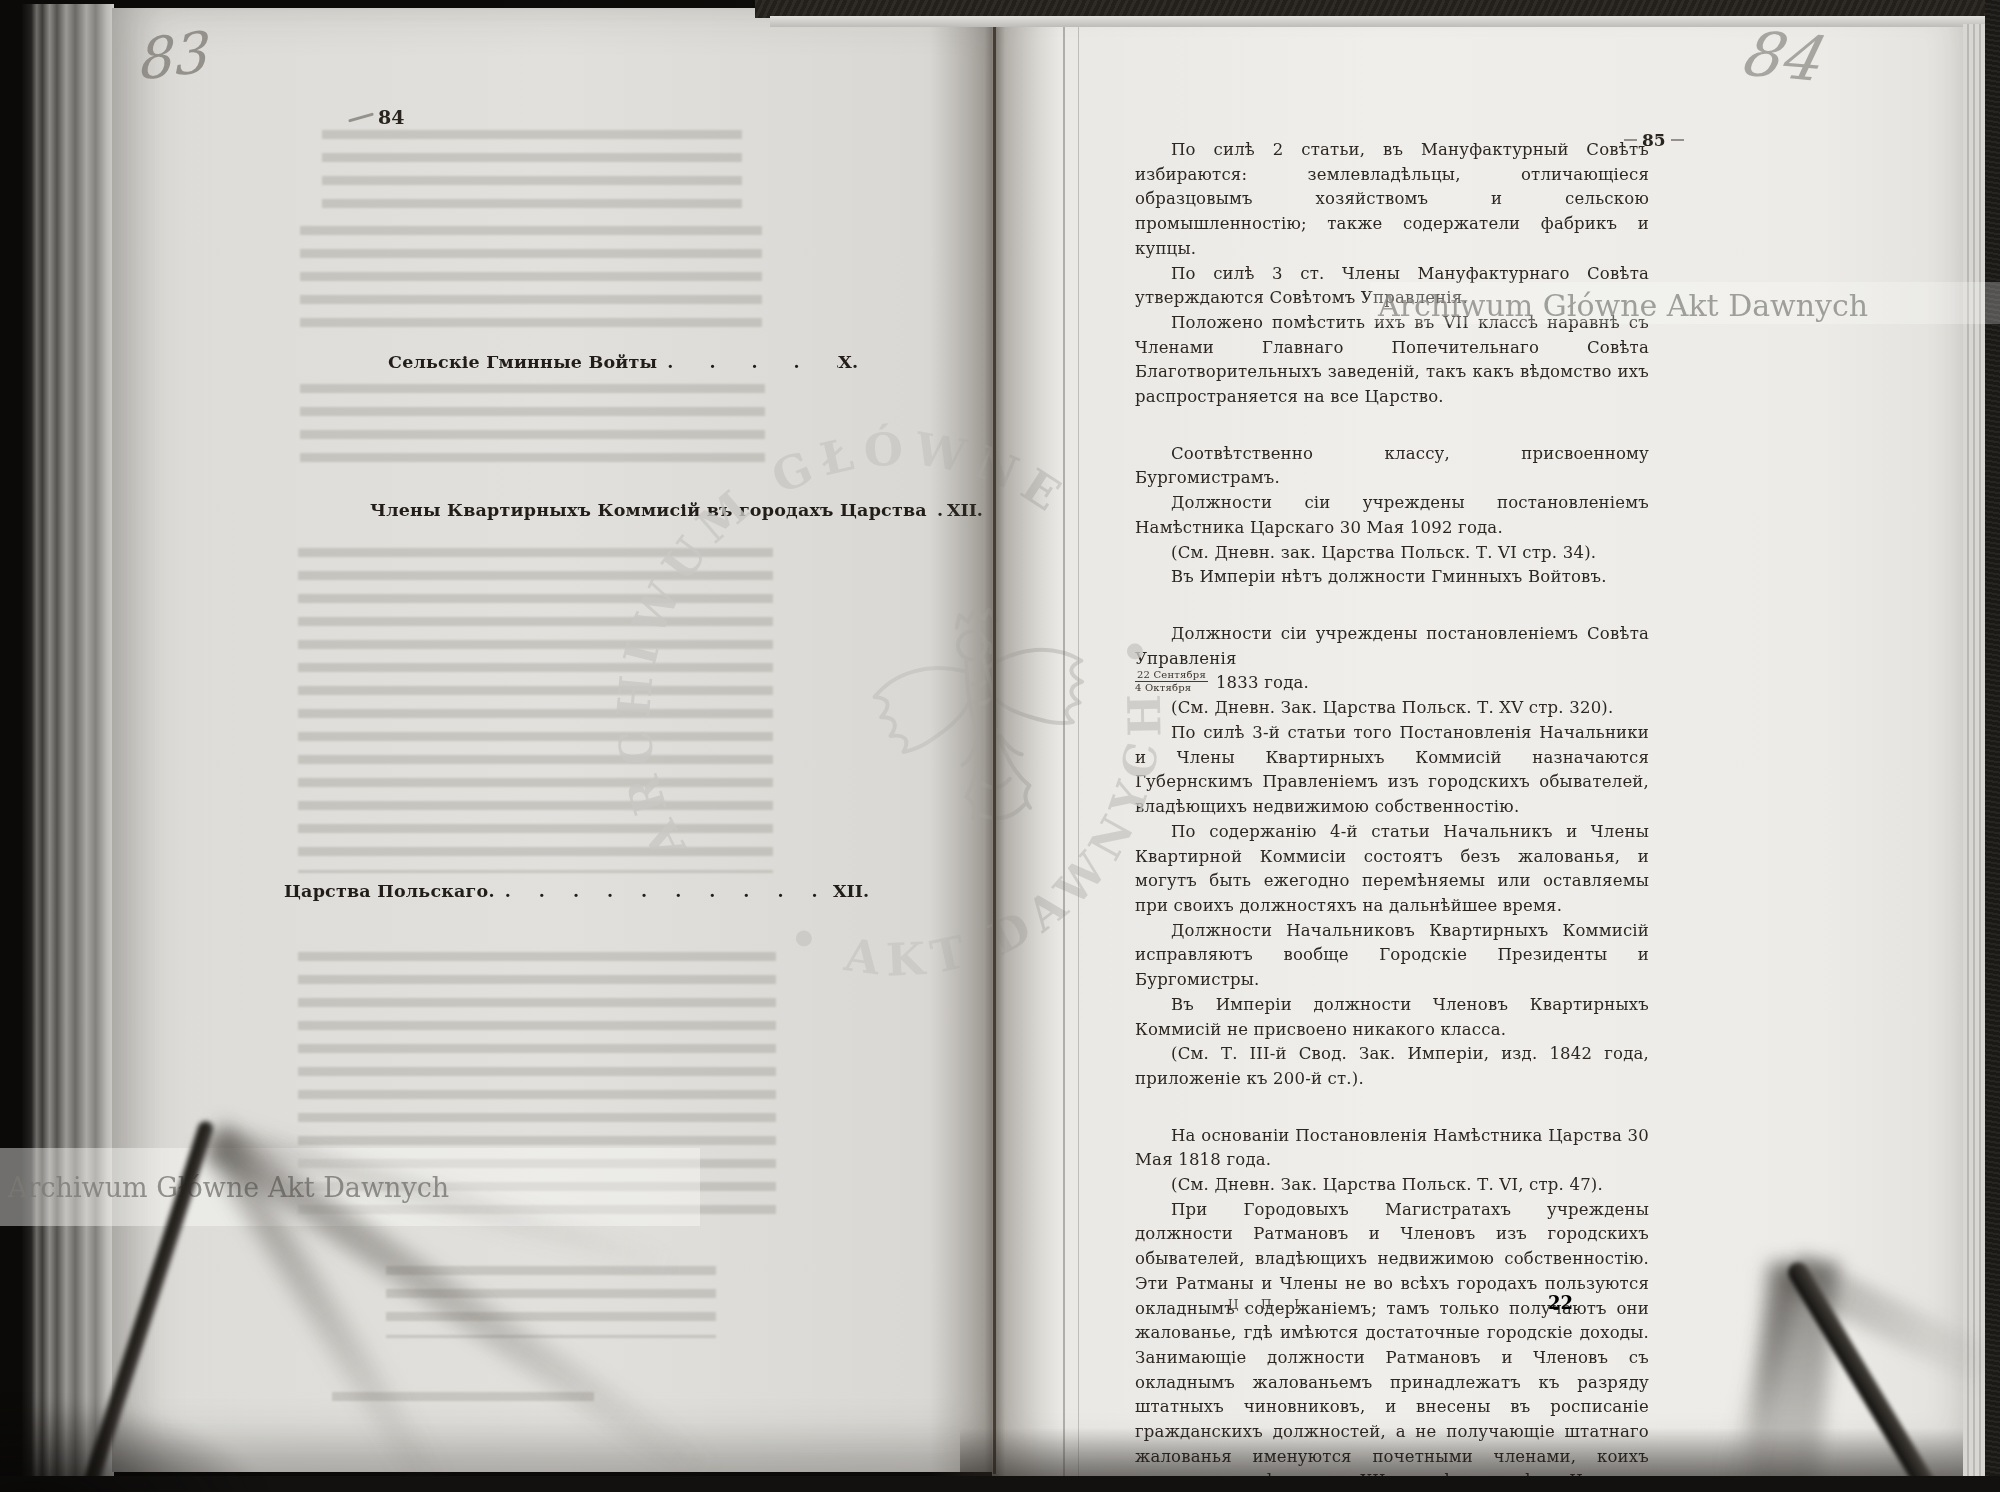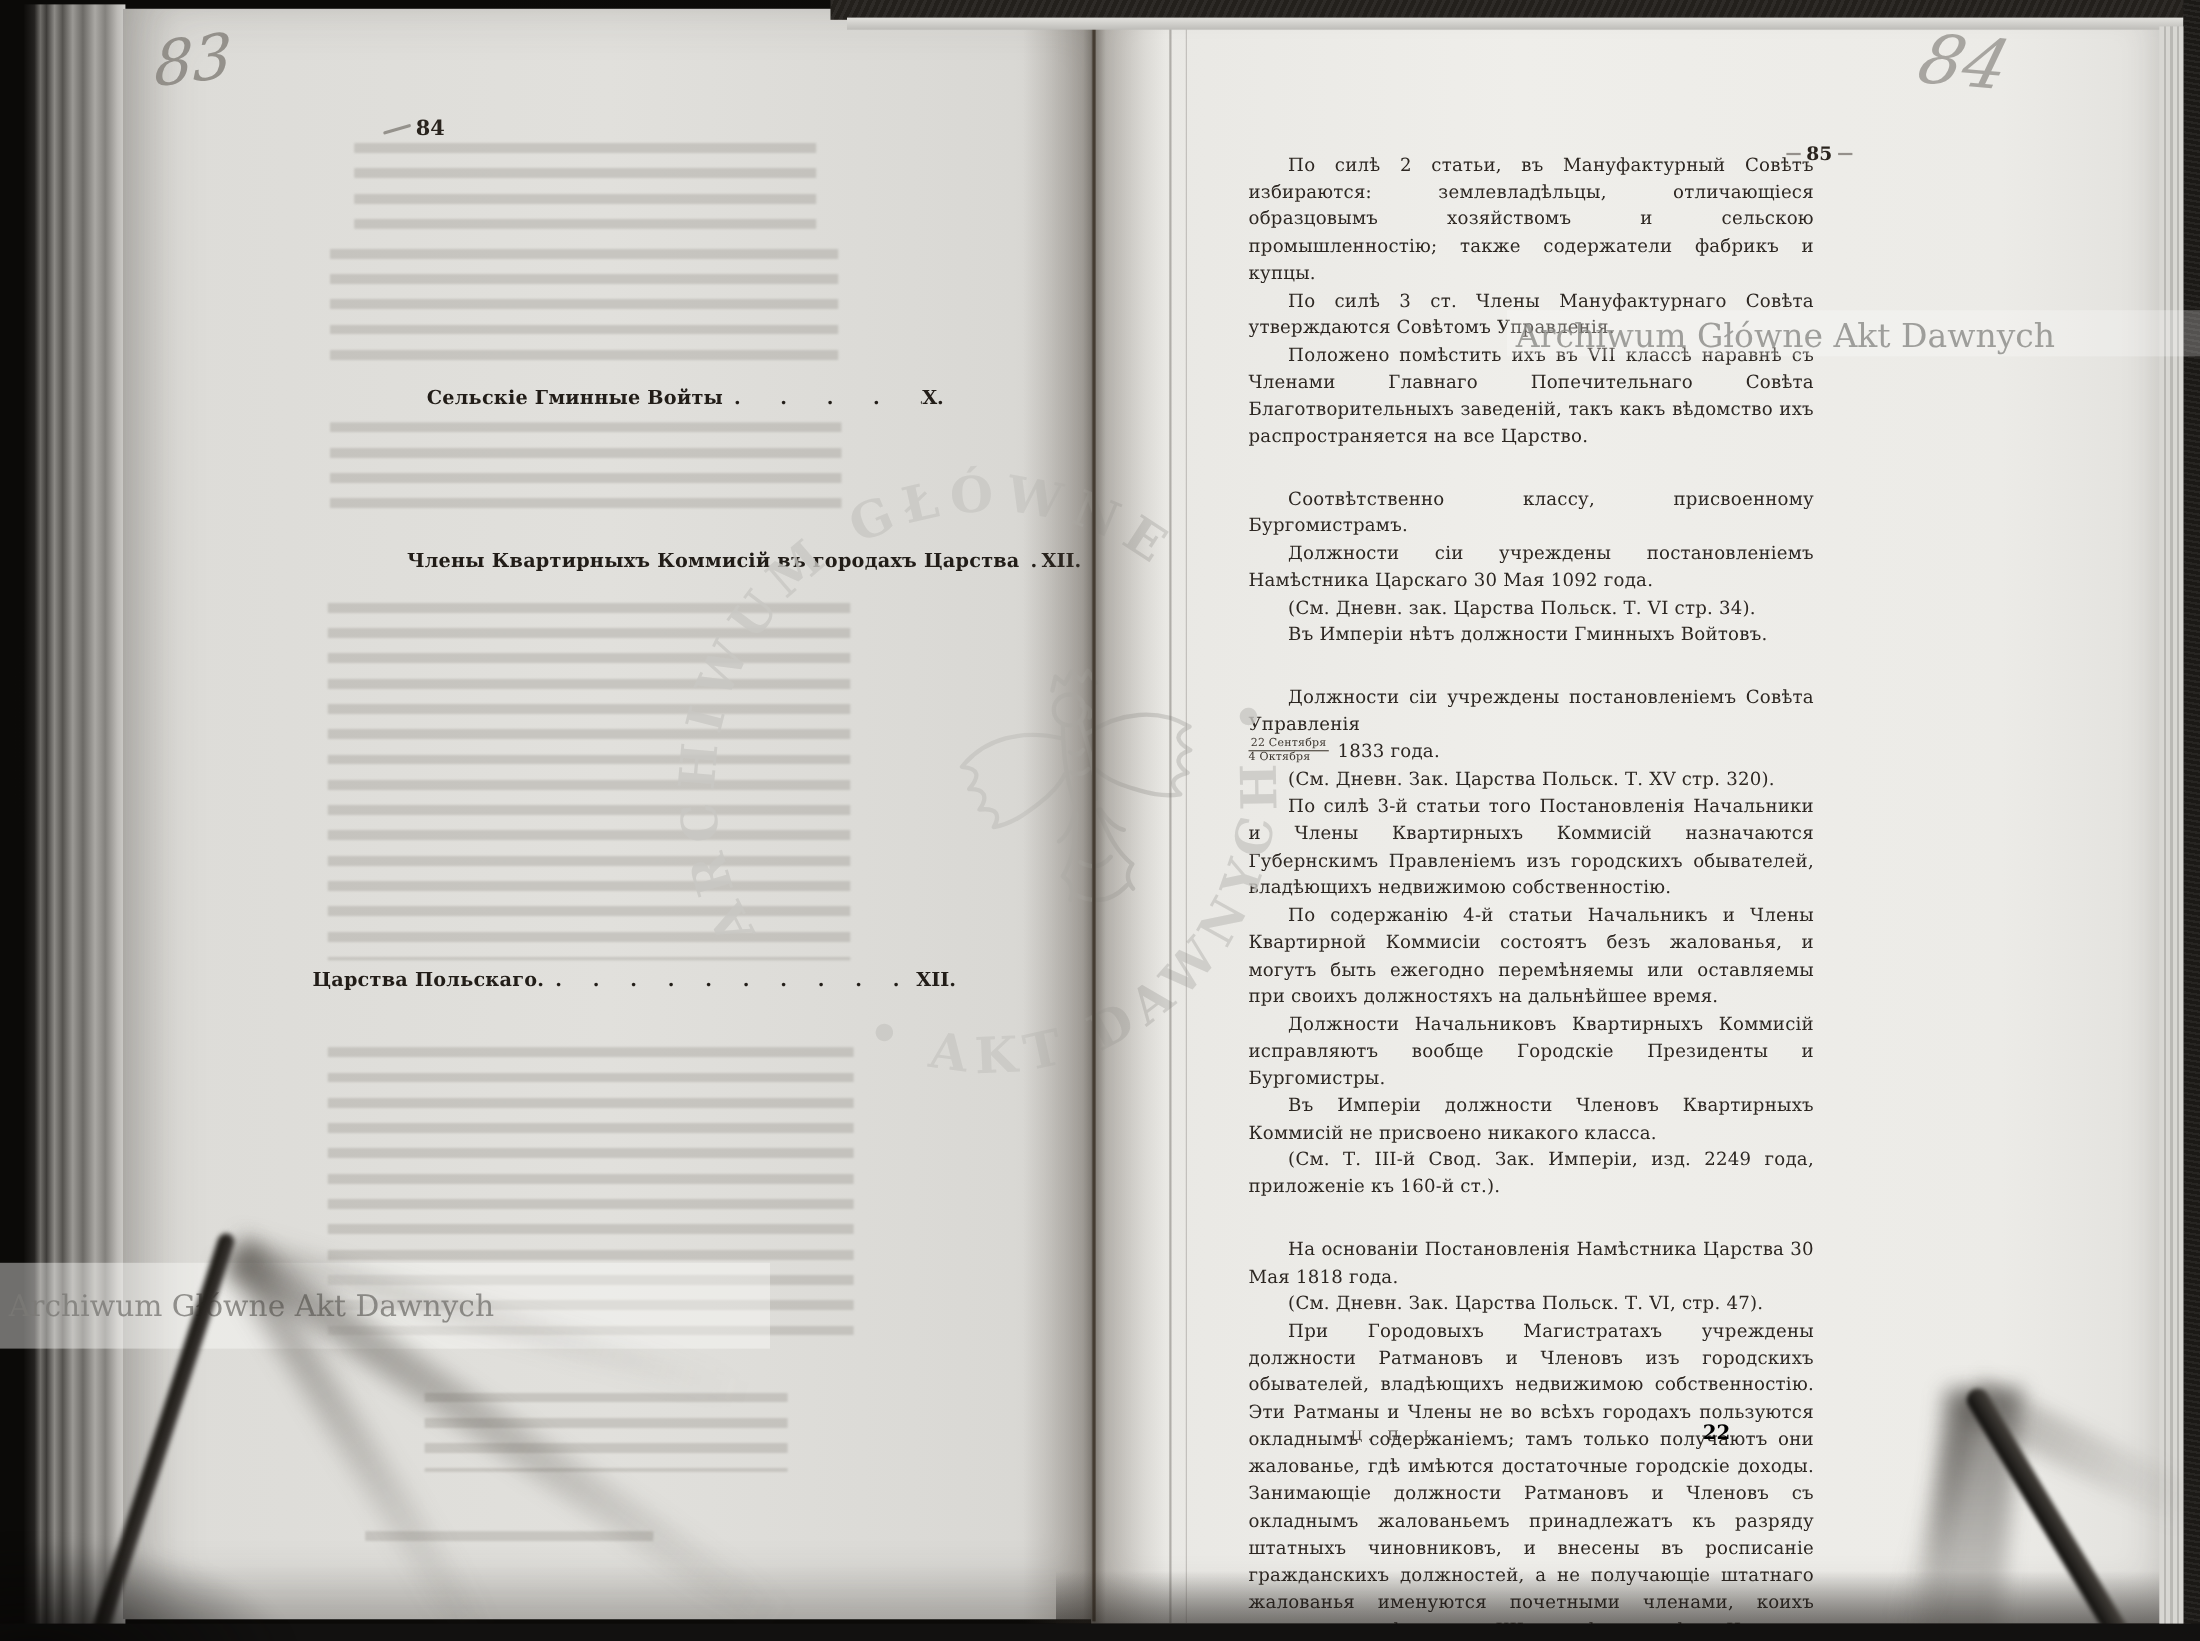--- a/index.html
+++ b/index.html
@@ -167,21 +167,21 @@
     <div class="para gap">Должности сіи учреждены постановленіемъ Совѣта Управленія</div>
     <div class="para fracline"><span class="frac">
         <span class="num">22 Сентября</span>
         <span>4 Октября</span>
       </span>1833 года.</div>
     <div class="para">(См. Дневн. Зак. Царства Польск. Т. XV стр. 320).</div>
     <div class="para">По силѣ 3-й статьи того Постановленія Начальники и Члены Квартирныхъ Коммисій назначаются Губернскимъ Правленіемъ изъ городскихъ обывателей, владѣющихъ недвижимою собственностію.</div>
     <div class="para">По содержанію 4-й статьи Начальникъ и Члены Квартирной Коммисіи состоятъ безъ жалованья, и могутъ быть ежегодно перемѣняемы или оставляемы при своихъ должностяхъ на дальнѣйшее время.</div>
     <div class="para">Должности Начальниковъ Квартирныхъ Коммисій исправляютъ вообще Городскіе Президенты и Бургомистры.</div>
     <div class="para">Въ Имперіи должности Членовъ Квартирныхъ Коммисій не присвоено никакого класса.</div>
-    <div class="para">(См. Т. III-й Свод. Зак. Имперіи, изд. 2249 года, приложеніе къ 160-й ст.).</div>
+    <div class="para">(См. Т. III-й Свод. Зак. Имперіи, изд. 1842 года, приложеніе къ 200-й ст.).</div>
     <div class="para gap">На основаніи Постановленія Намѣстника Царства 30 Мая 1818 года.</div>
     <div class="para">(См. Дневн. Зак. Царства Польск. Т. VI, стр. 47).</div>
     <div class="para">При Городовыхъ Магистратахъ учреждены должности Ратмановъ и Членовъ изъ городскихъ обывателей, владѣющихъ недвижимою собственностію. Эти Ратманы и Члены не во всѣхъ городахъ пользуются окладнымъ содержаніемъ; тамъ только получаютъ они жалованье, гдѣ имѣются достаточные городскіе доходы. Занимающіе должности Ратмановъ и Членовъ съ окладнымъ жалованьемъ принадлежатъ къ разряду штатныхъ чиновниковъ, и внесены въ росписаніе гражданскихъ должностей, а не получающіе штатнаго жалованья именуются почетными членами, коихъ положено помѣстить въ XII классѣ наравнѣ съ Членами Квартирныхъ Коммисій.</div>
   </div>
 
 <div class="abs footer-sig">Ц. П. І</div>
 <div class="abs footer-num">22</div>
 
 <div class="abs wm-band-bl"></div>
 <div class="abs wm-band-tr"></div>

